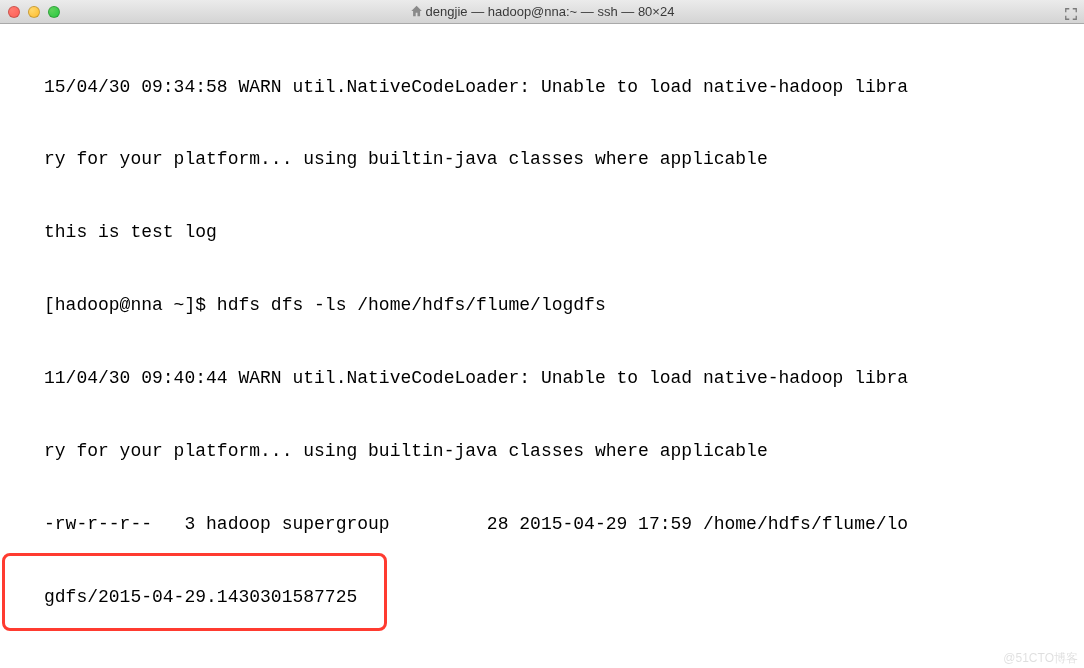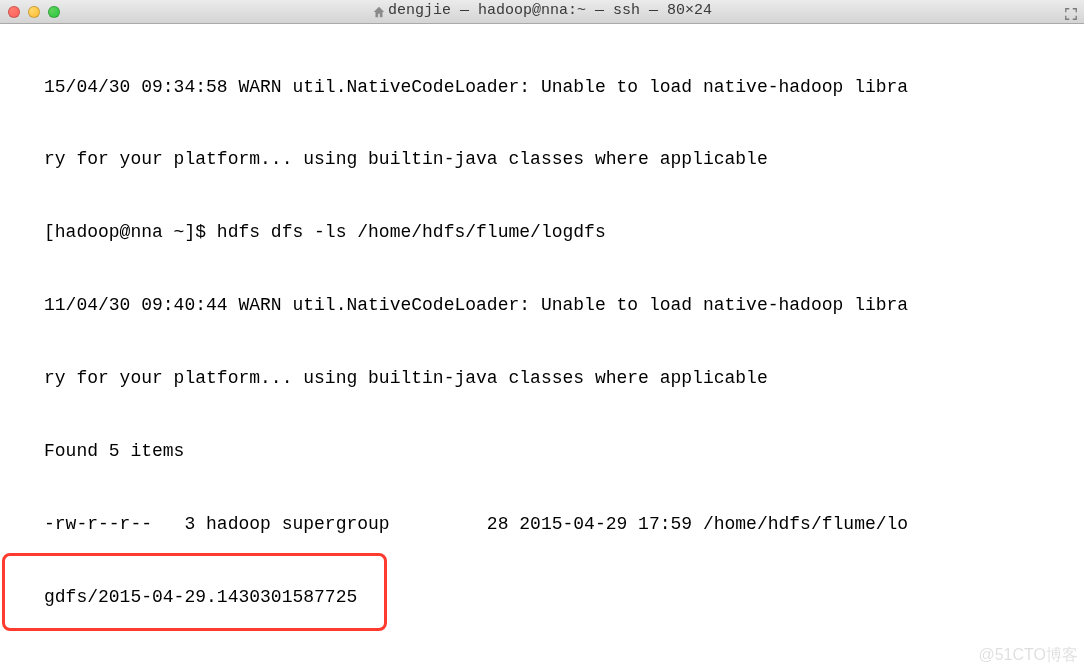--- a/index.html
+++ b/index.html
@@ -41,22 +41,22 @@
     .light.red { background: radial-gradient(circle at 30% 30%, #ff7b70, #ff5f57); }
     .light.yellow { background: radial-gradient(circle at 30% 30%, #ffd86b, #febc2e); }
     .light.green { background: radial-gradient(circle at 30% 30%, #5ed25a, #28c840); }
     .title-center {
       position: absolute;
       left: 50%;
       transform: translateX(-50%);
       display: flex;
       align-items: center;
       gap: 2px;
-      font-family: Liberation Mono, monospace;
-      font-size: 15px;
+      font-family: Liberation Sans, sans-serif;
+      font-size: 13px;
       color: #3a3a3a;
     }
     .home-icon {
       display: inline-block;
       width: 14px;
       height: 14px;
     }
     .expand-icon {
       position: absolute;
       right: 6px;
@@ -83,21 +83,21 @@
       left: 2px;
       top: 553px;
       width: 385px;
       height: 78px;
     }
     .watermark {
       position: absolute;
       bottom: 2px;
       right: 6px;
       font-family: "Helvetica Neue", Arial, sans-serif;
-      font-size: 16px;
+      font-size: 12px;
       color: rgba(0,0,0,0.13);
       pointer-events: none;
       margin-top: 47px;
     }
   </style>
 </head>
 <body>
 
 <div class="titlebar">
   <div class="traffic-lights">
@@ -116,24 +116,24 @@
   <span class="expand-icon">
     <svg viewBox="0 0 16 16" width="14" height="14">
         <path stroke="#7a7a7a" stroke-width="1.5" fill="none" d="M2 6 L2 2 L6 2 M10 2 L14 2 L14 6 M14 10 L14 14 L10 14 M6 14 L2 14 L2 10"></path>
       </svg>
   </span>
 </div>
 
 <div class="terminal-content">
   <span class="line">15/04/30 09:34:58 WARN util.NativeCodeLoader: Unable to load native-hadoop libra</span>
   <span class="line">ry for your platform... using builtin-java classes where applicable</span>
+  <span class="line">this is test log</span>
   <span class="line">[hadoop@nna ~]$ hdfs dfs -ls /home/hdfs/flume/logdfs</span>
   <span class="line">11/04/30 09:40:44 WARN util.NativeCodeLoader: Unable to load native-hadoop libra</span>
   <span class="line">ry for your platform... using builtin-java classes where applicable</span>
-  <span class="line">Found 5 items</span>
   <span class="line">-rw-r--r--   3 hadoop supergroup         28 2015-04-29 17:59 /home/hdfs/flume/lo</span>
   <span class="line">gdfs/2015-04-29.1430301587725</span>
   
   
   
   
   
   
   
   

